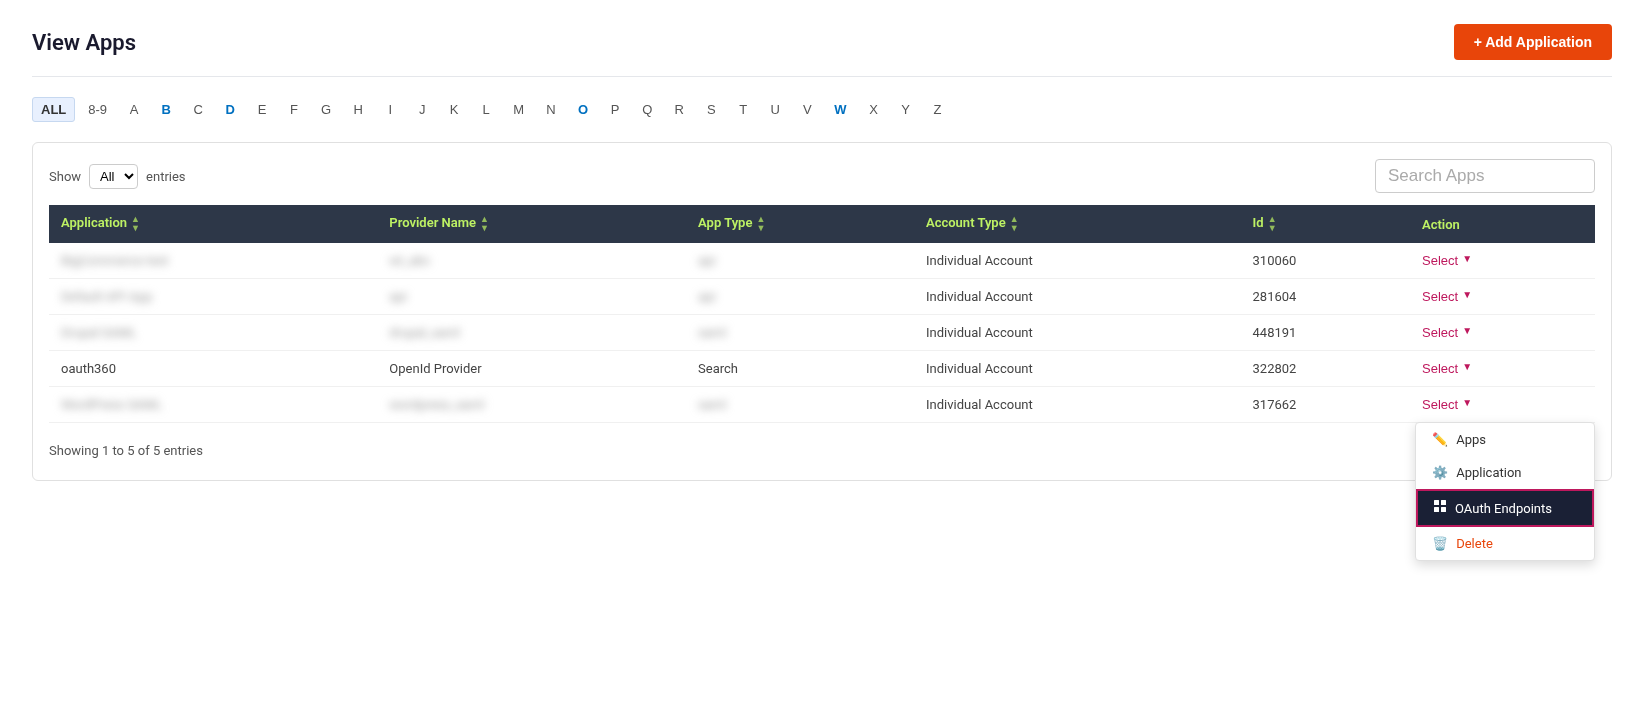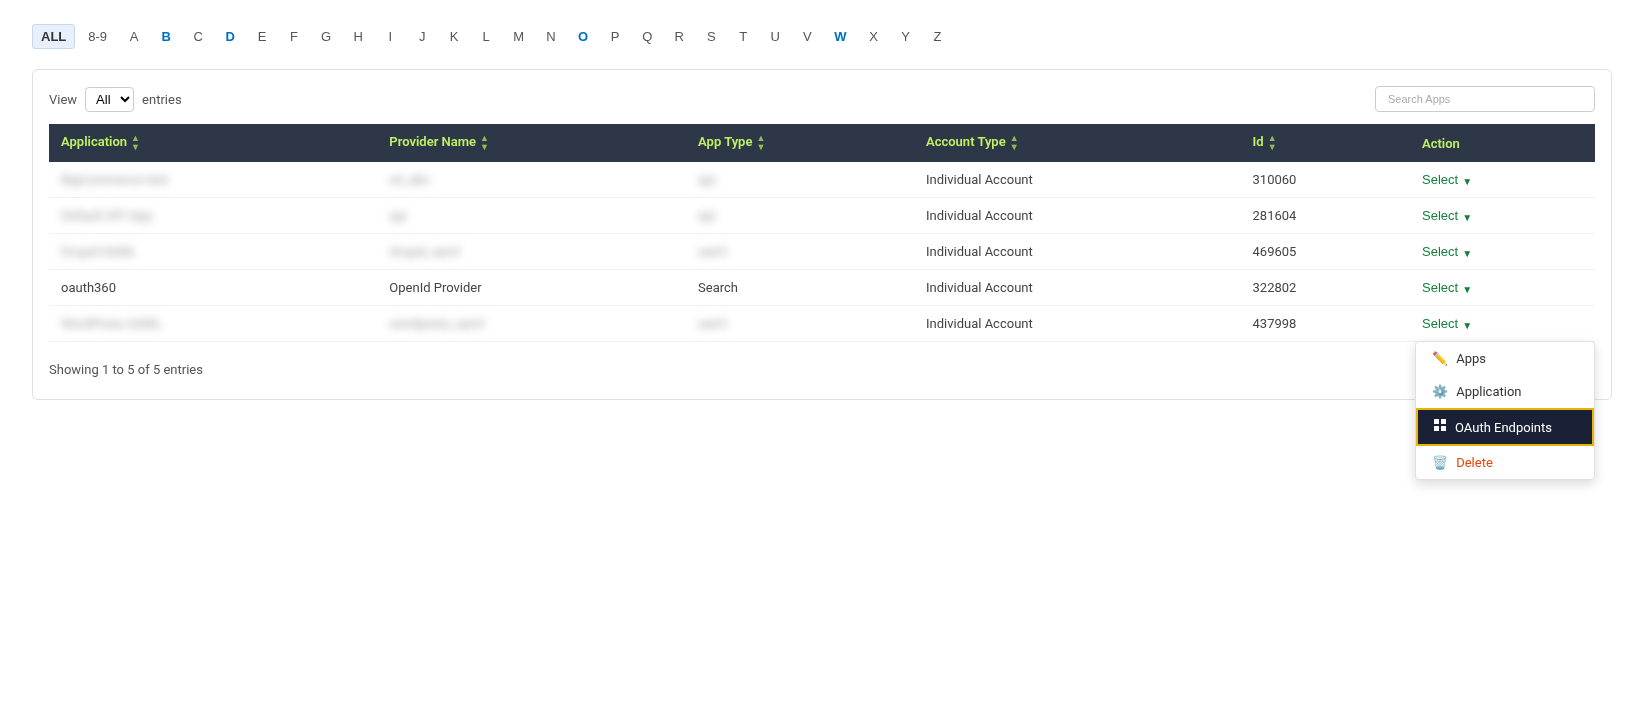--- a/index.html
+++ b/index.html
@@ -89,21 +89,21 @@
       border: 1px solid #ccc;
       border-radius: 4px;
       padding: 3px 6px;
       font-size: 13px;
       background: #fff;
     }
     .search-input {
       border: 1px solid #ccc;
       border-radius: 4px;
       padding: 6px 12px;
-      font-size: 11px;
+      font-size: 17px;
       width: 220px;
       color: #555;
     }
     .search-input::placeholder { color: #aaa; }
     table {
       width: 100%;
       border-collapse: collapse;
     }
     thead tr {
       background: #2d3748;
@@ -135,27 +135,27 @@
     }
     .blurred {
       filter: blur(4px);
       user-select: none;
       color: #999;
     }
     .action-cell {
       position: relative;
     }
     .select-btn {
-      color: #15803d;
+      color: #be185d;
       background: none;
       border: none;
       cursor: pointer;
       font-size: 13px;
       display: flex;
-      align-items: flex-end;
+      align-items: flex-start;
       gap: 4px;
     }
     .dropdown-menu {
       position: absolute;
       right: 0;
       top: 100%;
       background: #fff;
       border: 1px solid #e0e0e0;
       border-radius: 4px;
       box-shadow: 0 4px 12px rgba(0,0,0,0.15);
@@ -168,21 +168,21 @@
       align-items: center;
       gap: 8px;
       padding: 9px 16px;
       font-size: 13px;
       cursor: pointer;
       color: #333;
     }
     .dropdown-item.active {
       background: #1a2035;
       color: #fff;
-      border: 2px solid #eab308;
+      border: 2px solid #be185d;
     }
     .dropdown-item.delete { color: #e8450a; }
     .dropdown-item .item-icon {
       font-size: 13px;
       flex-shrink: 0;
     }
     .table-footer {
       display: flex;
       justify-content: space-between;
       align-items: center;
@@ -201,20 +201,24 @@
       padding: 5px 12px;
       cursor: pointer;
       font-size: 13px;
       color: #555;
     }
   </style>
 </head>
 <body>
 
 <div class="page-wrapper">
+  <div class="page-header">
+    <h1 class="page-title">View Apps</h1>
+    <button class="add-app-btn">+ Add Application</button>
+  </div>
 
   <div class="alpha-filter" id="alpha-filter">
       <button class="alpha-btn active">ALL</button>
       <button class="alpha-btn">8-9</button>
       <button class="alpha-btn">A</button>
       <button class="alpha-btn highlight">B</button>
       <button class="alpha-btn">C</button>
       <button class="alpha-btn highlight">D</button>
       <button class="alpha-btn">E</button>
       <button class="alpha-btn">F</button>
@@ -236,21 +240,21 @@
       <button class="alpha-btn">V</button>
       <button class="alpha-btn highlight">W</button>
       <button class="alpha-btn">X</button>
       <button class="alpha-btn">Y</button>
       <button class="alpha-btn">Z</button>
     </div>
 
   <div class="table-container">
     <div class="table-controls">
       <div class="show-entries">
-        <span>View</span>
+        <span>Show</span>
         <select id="entries-select"><option value="10">10</option><option value="25">25</option><option value="50">50</option><option value="All" selected="">All</option></select>
         <span>entries</span>
       </div>
       <input type="text" class="search-input" id="search-input" placeholder="Search Apps" style="">
     </div>
 
     <table>
       <thead id="table-head">
       <tr>
             <th>Application<span class="sort-icons">▲<br>▼</span></th>
@@ -280,41 +284,41 @@
             <td>281604</td>
             <td class="action-cell" style="position: relative;">
               <button class="select-btn">Select <span style="font-size:10px;">▼</span></button>
             </td>
           </tr>
           <tr>
             <td><span class="blurred">Drupal SAML</span></td>
             <td><span class="blurred">drupal_saml</span></td>
             <td><span class="blurred">saml</span></td>
             <td>Individual Account</td>
-            <td>469605</td>
+            <td>448191</td>
             <td class="action-cell" style="position: relative;">
               <button class="select-btn">Select <span style="font-size:10px;">▼</span></button>
             </td>
           </tr>
           <tr>
             <td><span>oauth360</span></td>
             <td><span>OpenId Provider</span></td>
             <td><span>Search</span></td>
             <td>Individual Account</td>
             <td>322802</td>
             <td class="action-cell" style="position: relative;">
               <button class="select-btn">Select <span style="font-size:10px;">▼</span></button>
             </td>
           </tr>
           <tr>
             <td><span class="blurred">WordPress SAML</span></td>
             <td><span class="blurred">wordpress_saml</span></td>
             <td><span class="blurred">saml</span></td>
             <td>Individual Account</td>
-            <td>437998</td>
+            <td>317662</td>
             <td class="action-cell" style="position: relative;">
               <button class="select-btn">Select <span style="font-size:10px;">▼</span></button>
               <div class="dropdown-menu">
                 <div class="dropdown-item">
                   <span class="item-icon">✏️</span>
                   <span>Apps</span>
                 </div>
                 <div class="dropdown-item">
                   <span class="item-icon">⚙️</span>
                   <span>Application</span>

